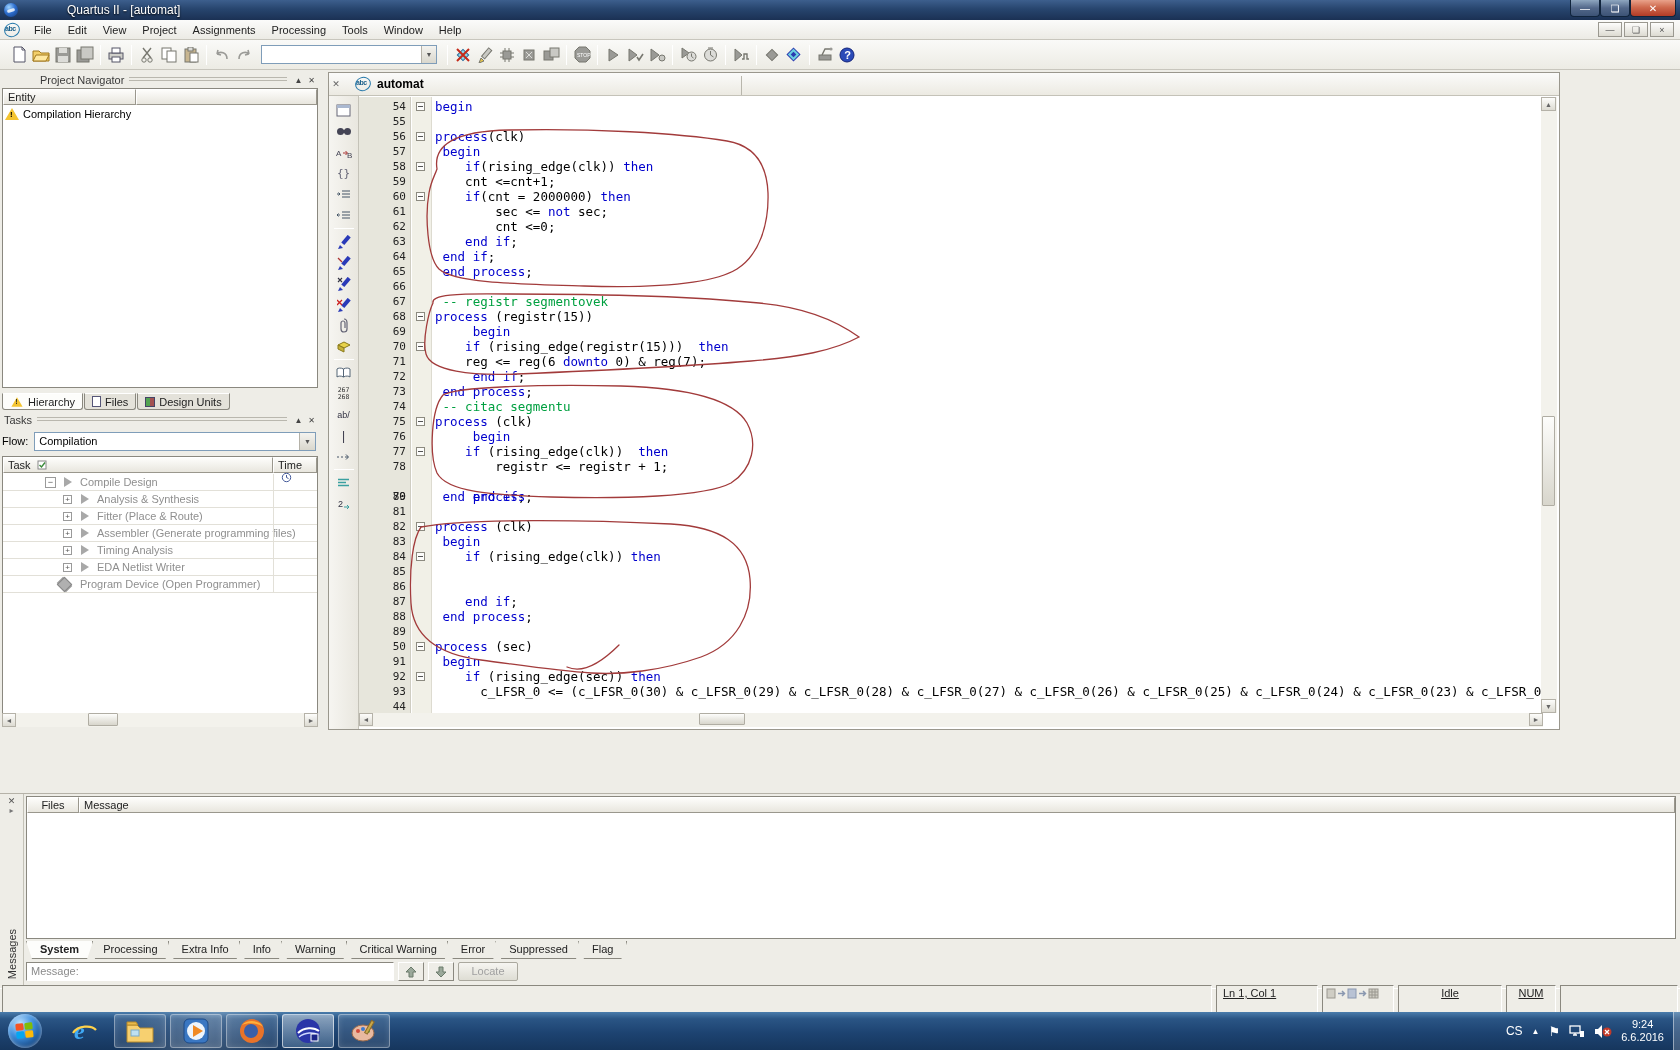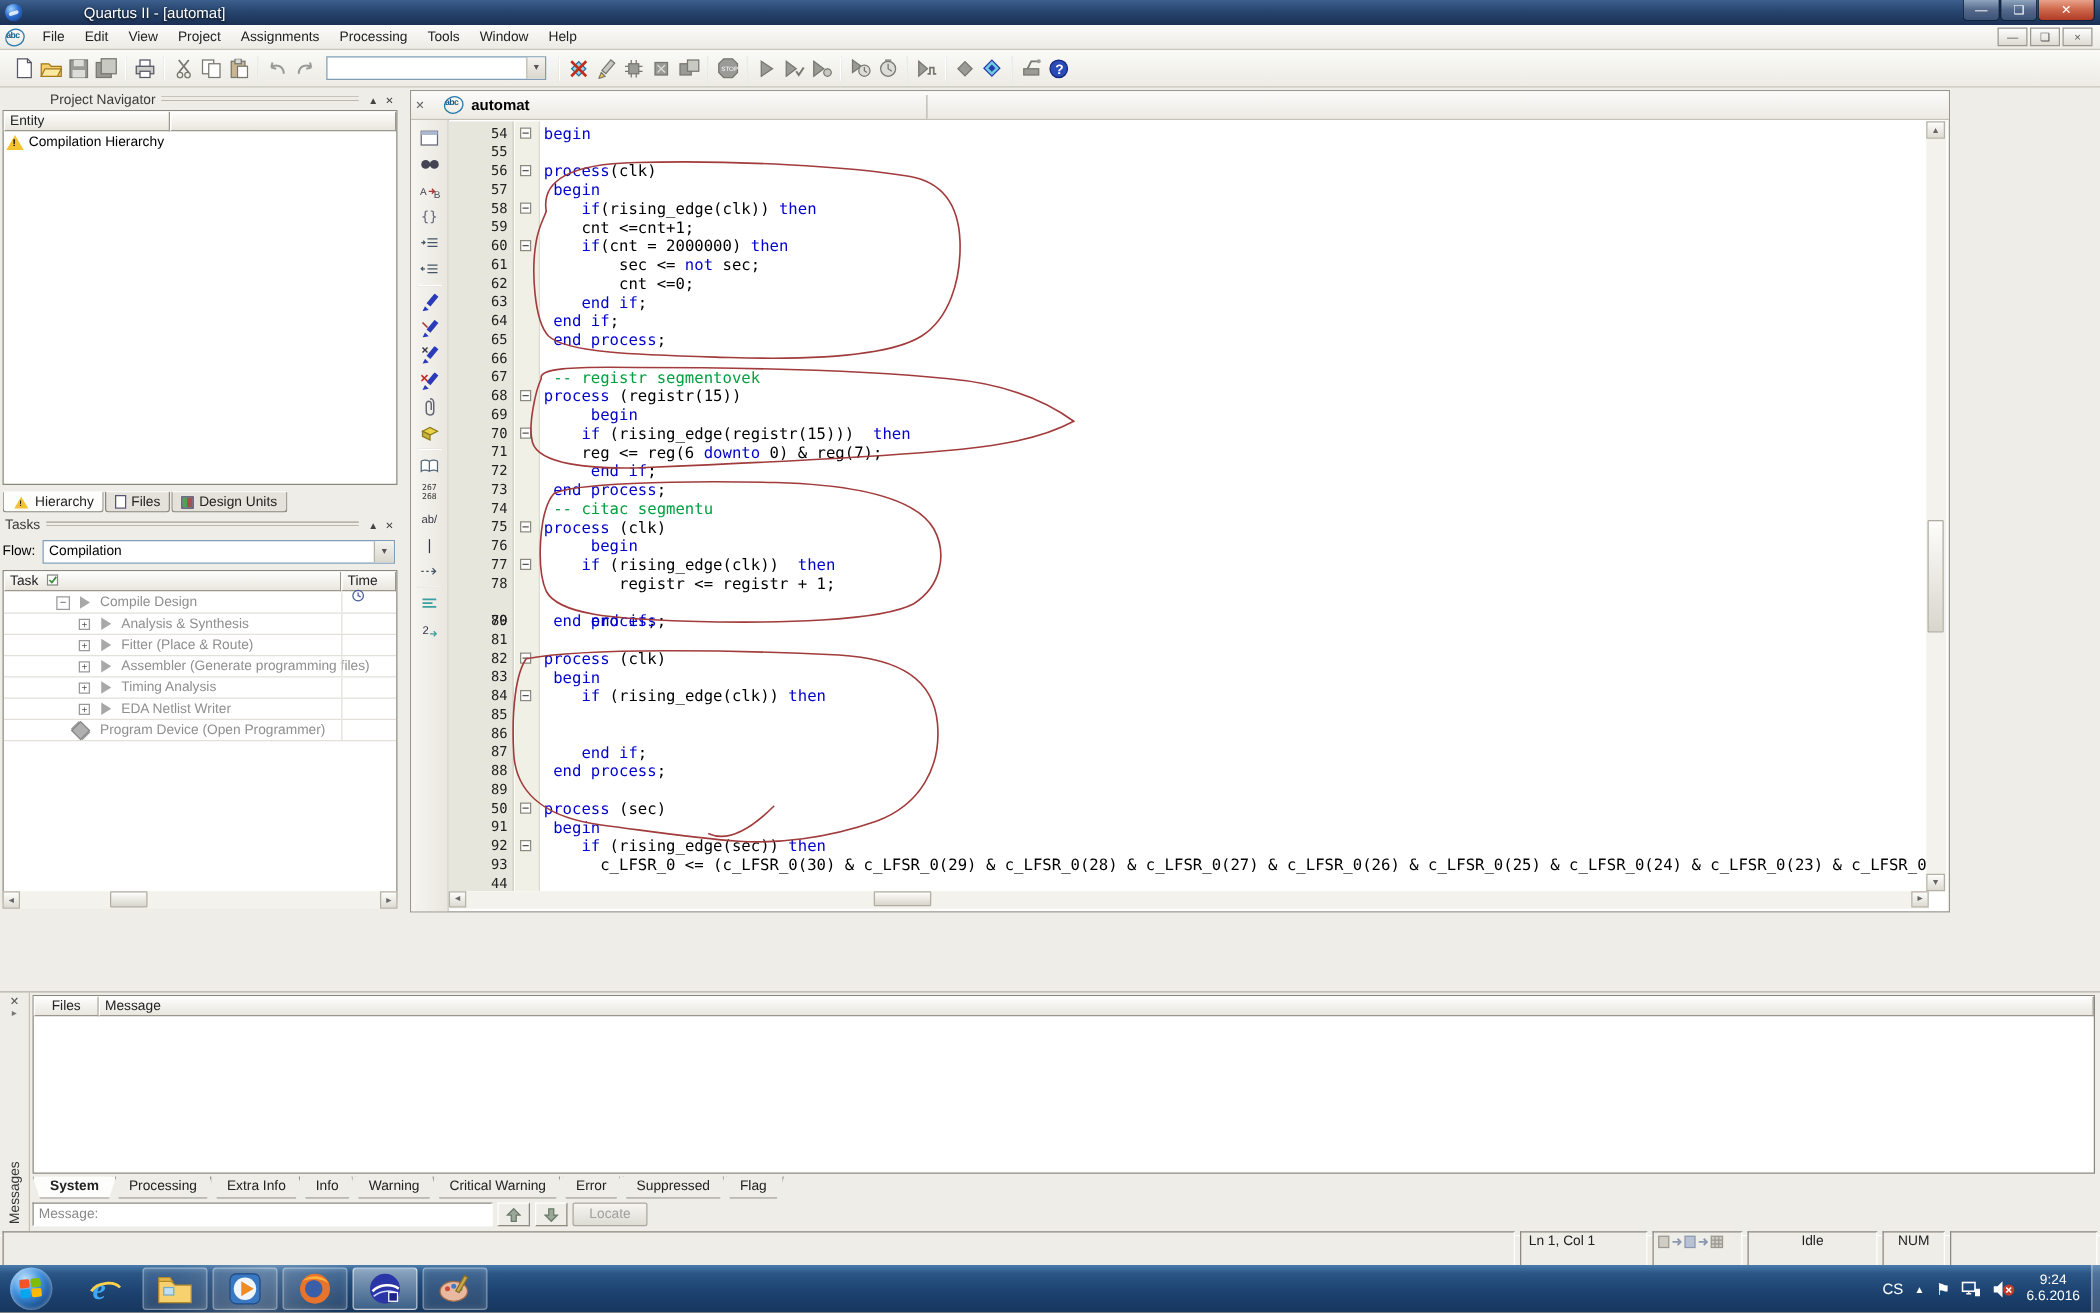--- a/index.html
+++ b/index.html
@@ -164,21 +164,21 @@
   #msg-location-field { flex:1; height:19px; color:#8a8a8a; padding:2px 4px; display:flex; }
   #msg-location-field .cb-arrow { margin-left:auto; width:15px; height:15px; margin-top:-1px;
     background:linear-gradient(180deg,#f4f3ef,#d9d7cd); border:1px solid #b5b2a8; font-size:7px;
     color:#777; display:flex; align-items:center; justify-content:center; }
   #locate-btn { width:60px; height:19px; background:linear-gradient(180deg,#f6f5f1,#deddd4);
     border:1px solid #aaa89e; border-radius:2px; color:#a0a0a0; text-align:center; line-height:17px; }
   
   #statusbar { position:absolute; left:0; top:988px; width:1680px; height:22px; background:#eeede7;
     border-top:1px solid #fff; display:flex; align-items:center; padding:0 2px; gap:4px; }
   .sb-cell { height:30px; border:1px solid; border-color:#8a887f #fff #fff #8a887f; padding:1px 6px;
-    background:#eeede7; color:#222; }
+    background:#eeede7; color:#222;text-decoration:underline; }
   
   #taskbar { position:absolute; left:0; top:1012px; width:1680px; height:38px;
     background:linear-gradient(180deg,#4a7cab 0%,#2a5585 18%,#1d4371 55%,#16365d 100%); overflow:hidden; }
   #taskbar::before { content:""; position:absolute; left:90px; top:-10px; width:260px; height:60px;
     background:linear-gradient(115deg,rgba(255,255,255,0) 20%,rgba(255,255,255,.18) 45%,rgba(255,255,255,0) 70%); }
   .orb { position:absolute; left:8px; top:2px; width:34px; height:34px; border-radius:50%;
     background:radial-gradient(circle at 35% 28%, #bfe3ff 0%, #3e8edd 40%, #174a86 75%, #0c2c55 100%);
     box-shadow:inset 0 0 4px rgba(255,255,255,.6); }
   .orb .flag { position:absolute; left:8px; top:9px; width:18px; height:16px; transform:rotate(-6deg); }
   .orb .flag i { position:absolute; width:8px; height:7px; border-radius:1.5px; }

